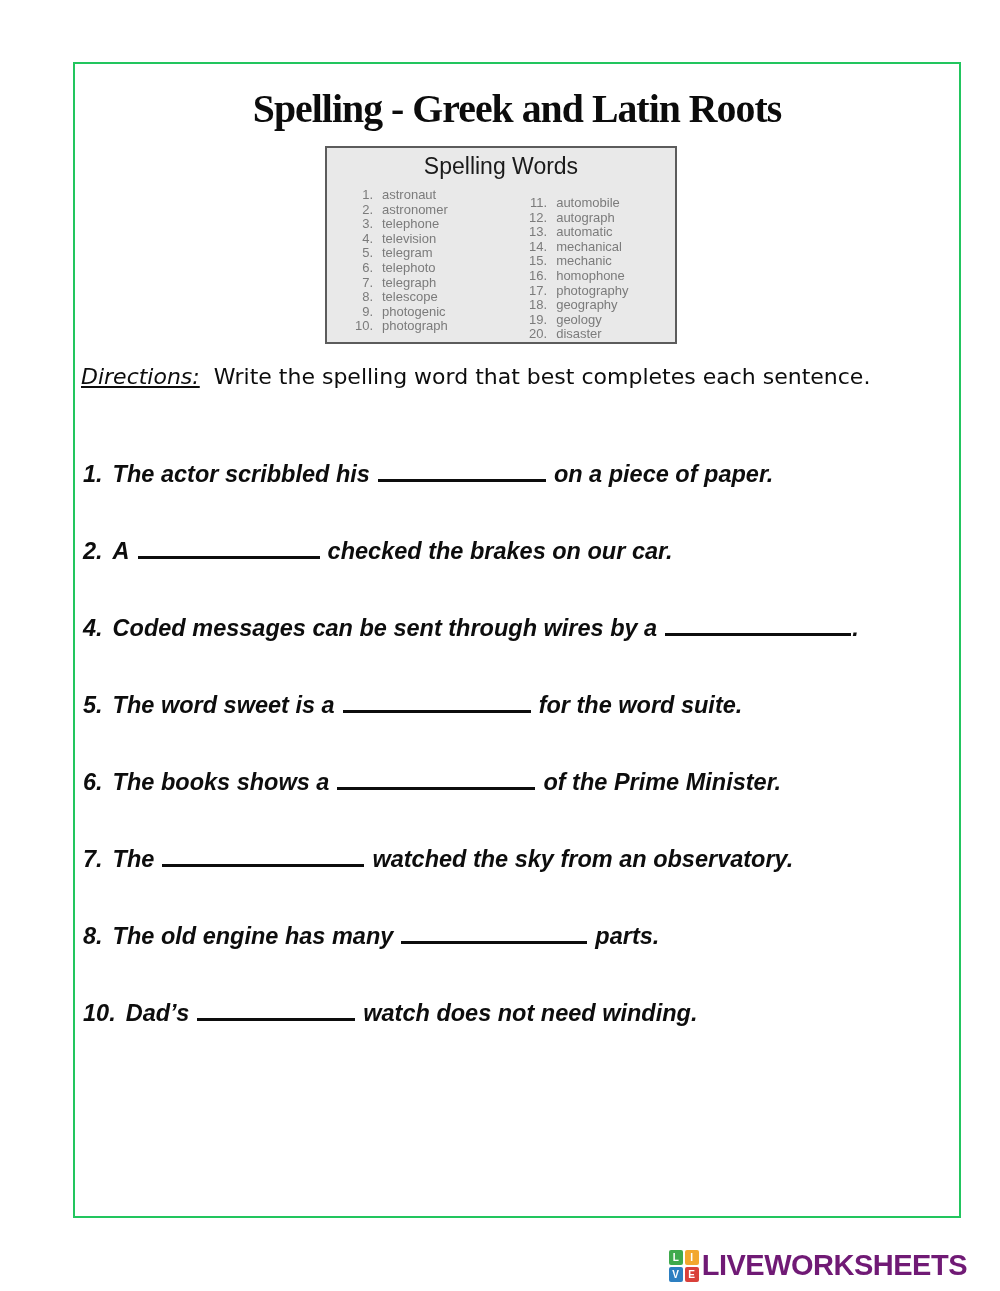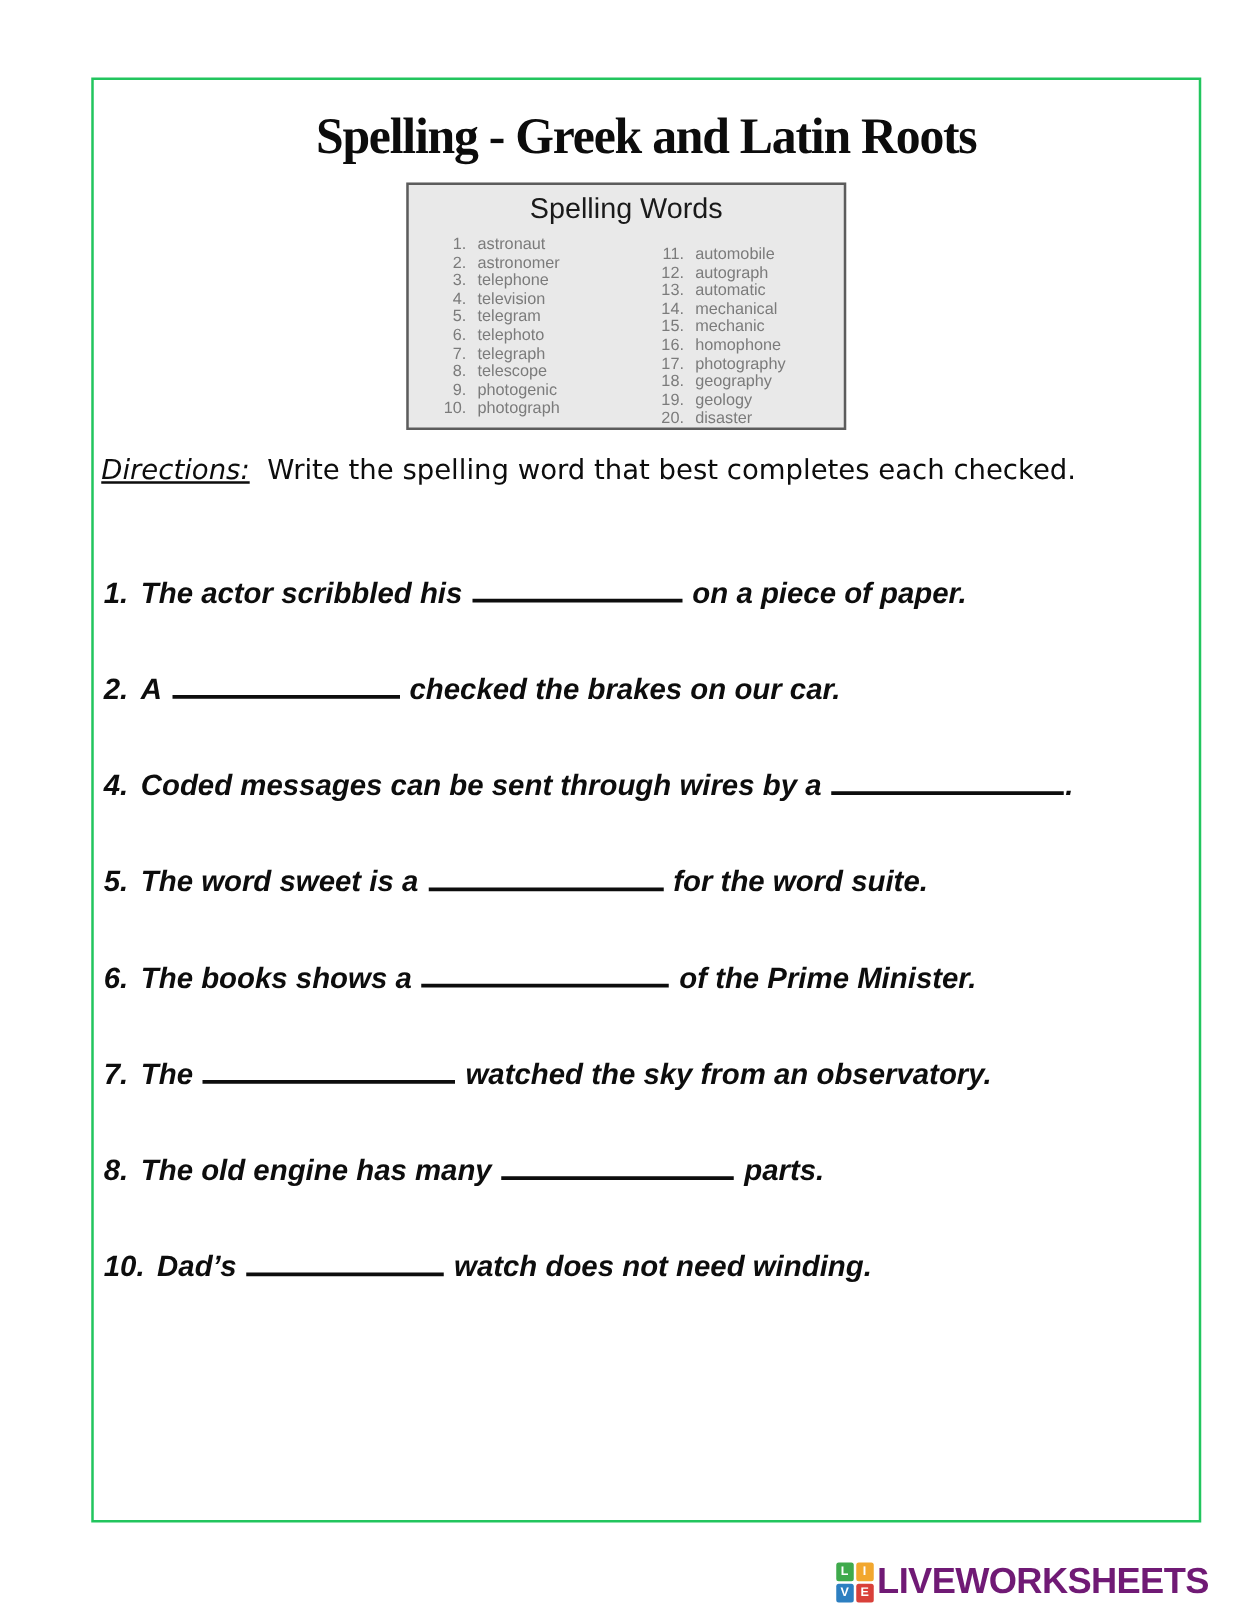--- a/index.html
+++ b/index.html
@@ -250,21 +250,21 @@
 
   <div class="word-item">
     <span class="word-num">20.</span>
     <span class="word-text">disaster</span>
   </div>
 </div>
     </div>
   </div>
 
   <div class="directions">
-    <span class="directions-label">Directions:</span><span>Write the spelling word that best completes each checked.</span>
+    <span class="directions-label">Directions:</span><span>Write the spelling word that best completes each sentence.</span>
   </div>
 
   <div class="sentence-list">
   <div class="sentence-row">
     <span class="sentence-num">1.</span><span class="sentence-before">The actor scribbled his</span><span class="answer-blank" style="width: 168px;"></span><span class="sentence-after">on a piece of paper.</span>
   </div>
 
   <div class="sentence-row">
     <span class="sentence-num">2.</span><span class="sentence-before">A</span><span class="answer-blank" style="width: 182px;"></span><span class="sentence-after">checked the brakes on our car.</span>
   </div>

